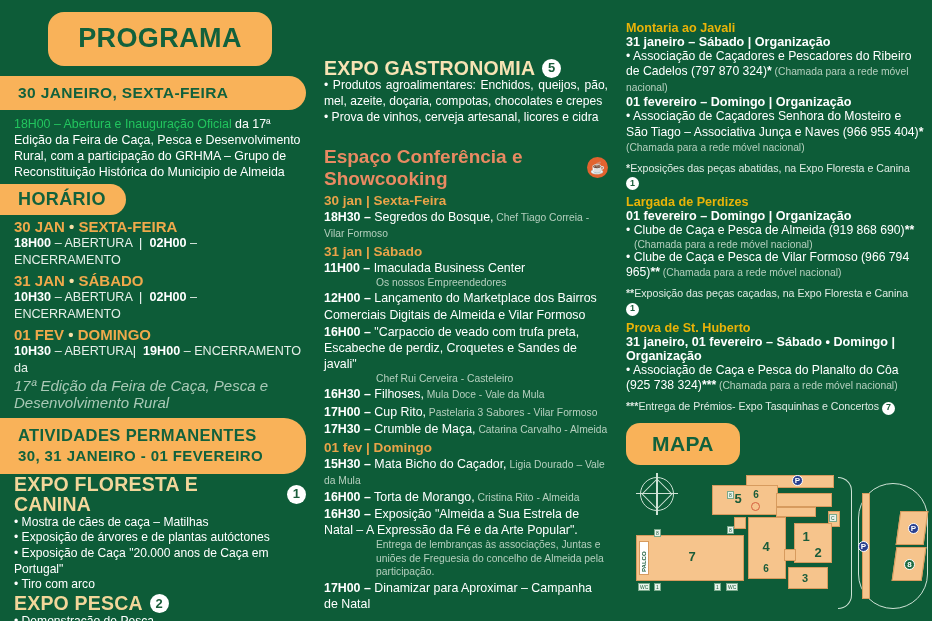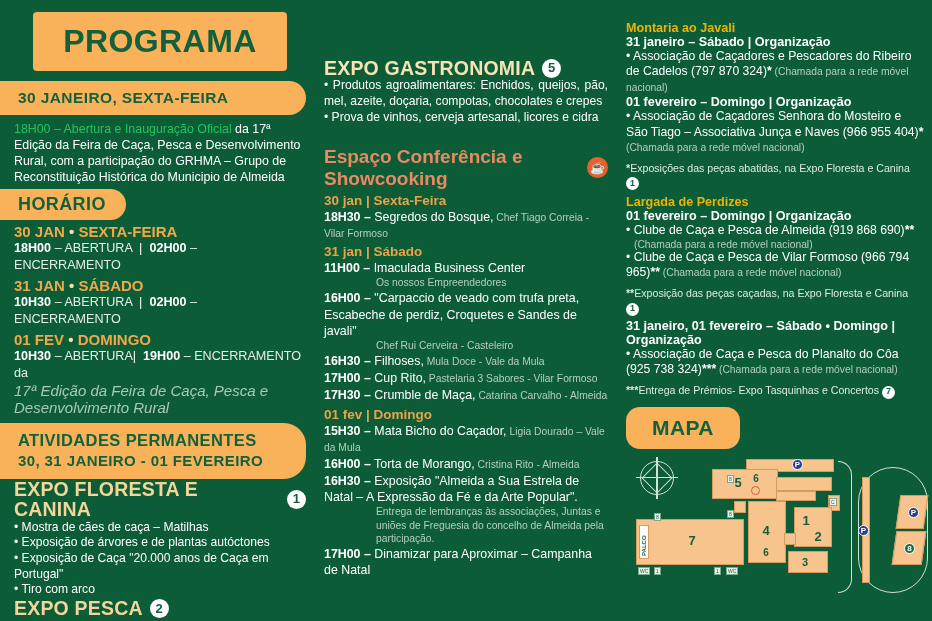--- a/index.html
+++ b/index.html
@@ -26,23 +26,23 @@
   .pill {
     background: #f9b259;
     color: #12613c;
     font-weight: bold;
     display: inline-block;
     border-radius: 22px;
     line-height: 1;
     letter-spacing: 0.4px;
   }
   .pill-title {
-    font-size: 32px;
+    font-size: 27px;
     padding: 13px 30px 14px 30px;
-    border-radius: 4px;
+    border-radius: 16px;
   }
   .pill-wide {
     display: block;
     font-size: 15.5px;
     padding: 9px 0 9px 18px;
     border-radius: 0 22px 22px 0;
     margin-left: -14px;
     width: calc(100% + 14px);
   }
   .pill-wide.two-line { line-height: 1.3; padding: 7px 13px 7px 18px; }
@@ -284,20 +284,24 @@
       <span class="n">Segredos do Bosque,</span><span class="muted"> Chef Tiago Correia - Vilar Formoso</span>
     </div>
 
     <div class="day-head">31 jan | Sábado</div>
     <div class="conf-row">
       <span class="t">11H00  –</span>
       <span class="n">Imaculada Business Center</span>
       <div class="muted conf-indent">Os nossos Empreendedores</div>
     </div>
     <div class="conf-row">
+      <span class="t">12H00 –</span>
+      <span class="n">Lançamento do Marketplace dos Bairros Comerciais Digitais de Almeida e Vilar Formoso</span>
+    </div>
+    <div class="conf-row">
       <span class="t">16H00 –</span>
       <span class="n">"Carpaccio de veado com trufa preta, Escabeche de perdiz, Croquetes e Sandes de javali"</span>
       <div class="muted conf-indent">Chef Rui Cerveira - Casteleiro</div>
     </div>
     <div class="conf-row">
       <span class="t">16H30 –</span>
       <span class="n">Filhoses,</span><span class="muted"> Mula Doce - Vale da Mula</span>
     </div>
     <div class="conf-row">
       <span class="t">17H00 –</span>
@@ -348,20 +352,21 @@
       <div class="r-title">Largada de Perdizes</div>
       <div class="r-sub">01 fevereiro – Domingo | Organização</div>
       <div class="r-li"><span>Clube de Caça e Pesca de Almeida (919 868 690)</span><b>**</b></div>
       <div class="muted" style="padding-left:8px">(Chamada para a rede móvel nacional)</div>
       <div class="r-li"><span>Clube de Caça e Pesca de Vilar Formoso (966 794 965)</span><b>**</b><span class="muted"> (Chamada para a rede móvel nacional)</span></div>
       <div class="foot-note"><b>**</b><span>Exposição das peças caçadas, na Expo Floresta e Canina</span> <span class="num sm">1</span></div>
     </div>
 
     
     <div style="margin-top:3px">
+      <div class="r-title">Prova de St. Huberto</div>
       <div class="r-sub">31 janeiro, 01 fevereiro – Sábado • Domingo | Organização</div>
       <div class="r-li"><span>Associação de Caça e Pesca do Planalto do Côa (925 738 324)</span><b>***</b><span class="muted"> (Chamada para a rede móvel nacional)</span></div>
       <div class="foot-note"><b>***</b><span>Entrega de Prémios- Expo Tasquinhas e Concertos</span> <span class="num sm">7</span></div>
     </div>
 
     <div style="height:8px"></div>
     <span class="pill pill-mapa">MAPA</span>
 
     
     <div class="map-wrap">

